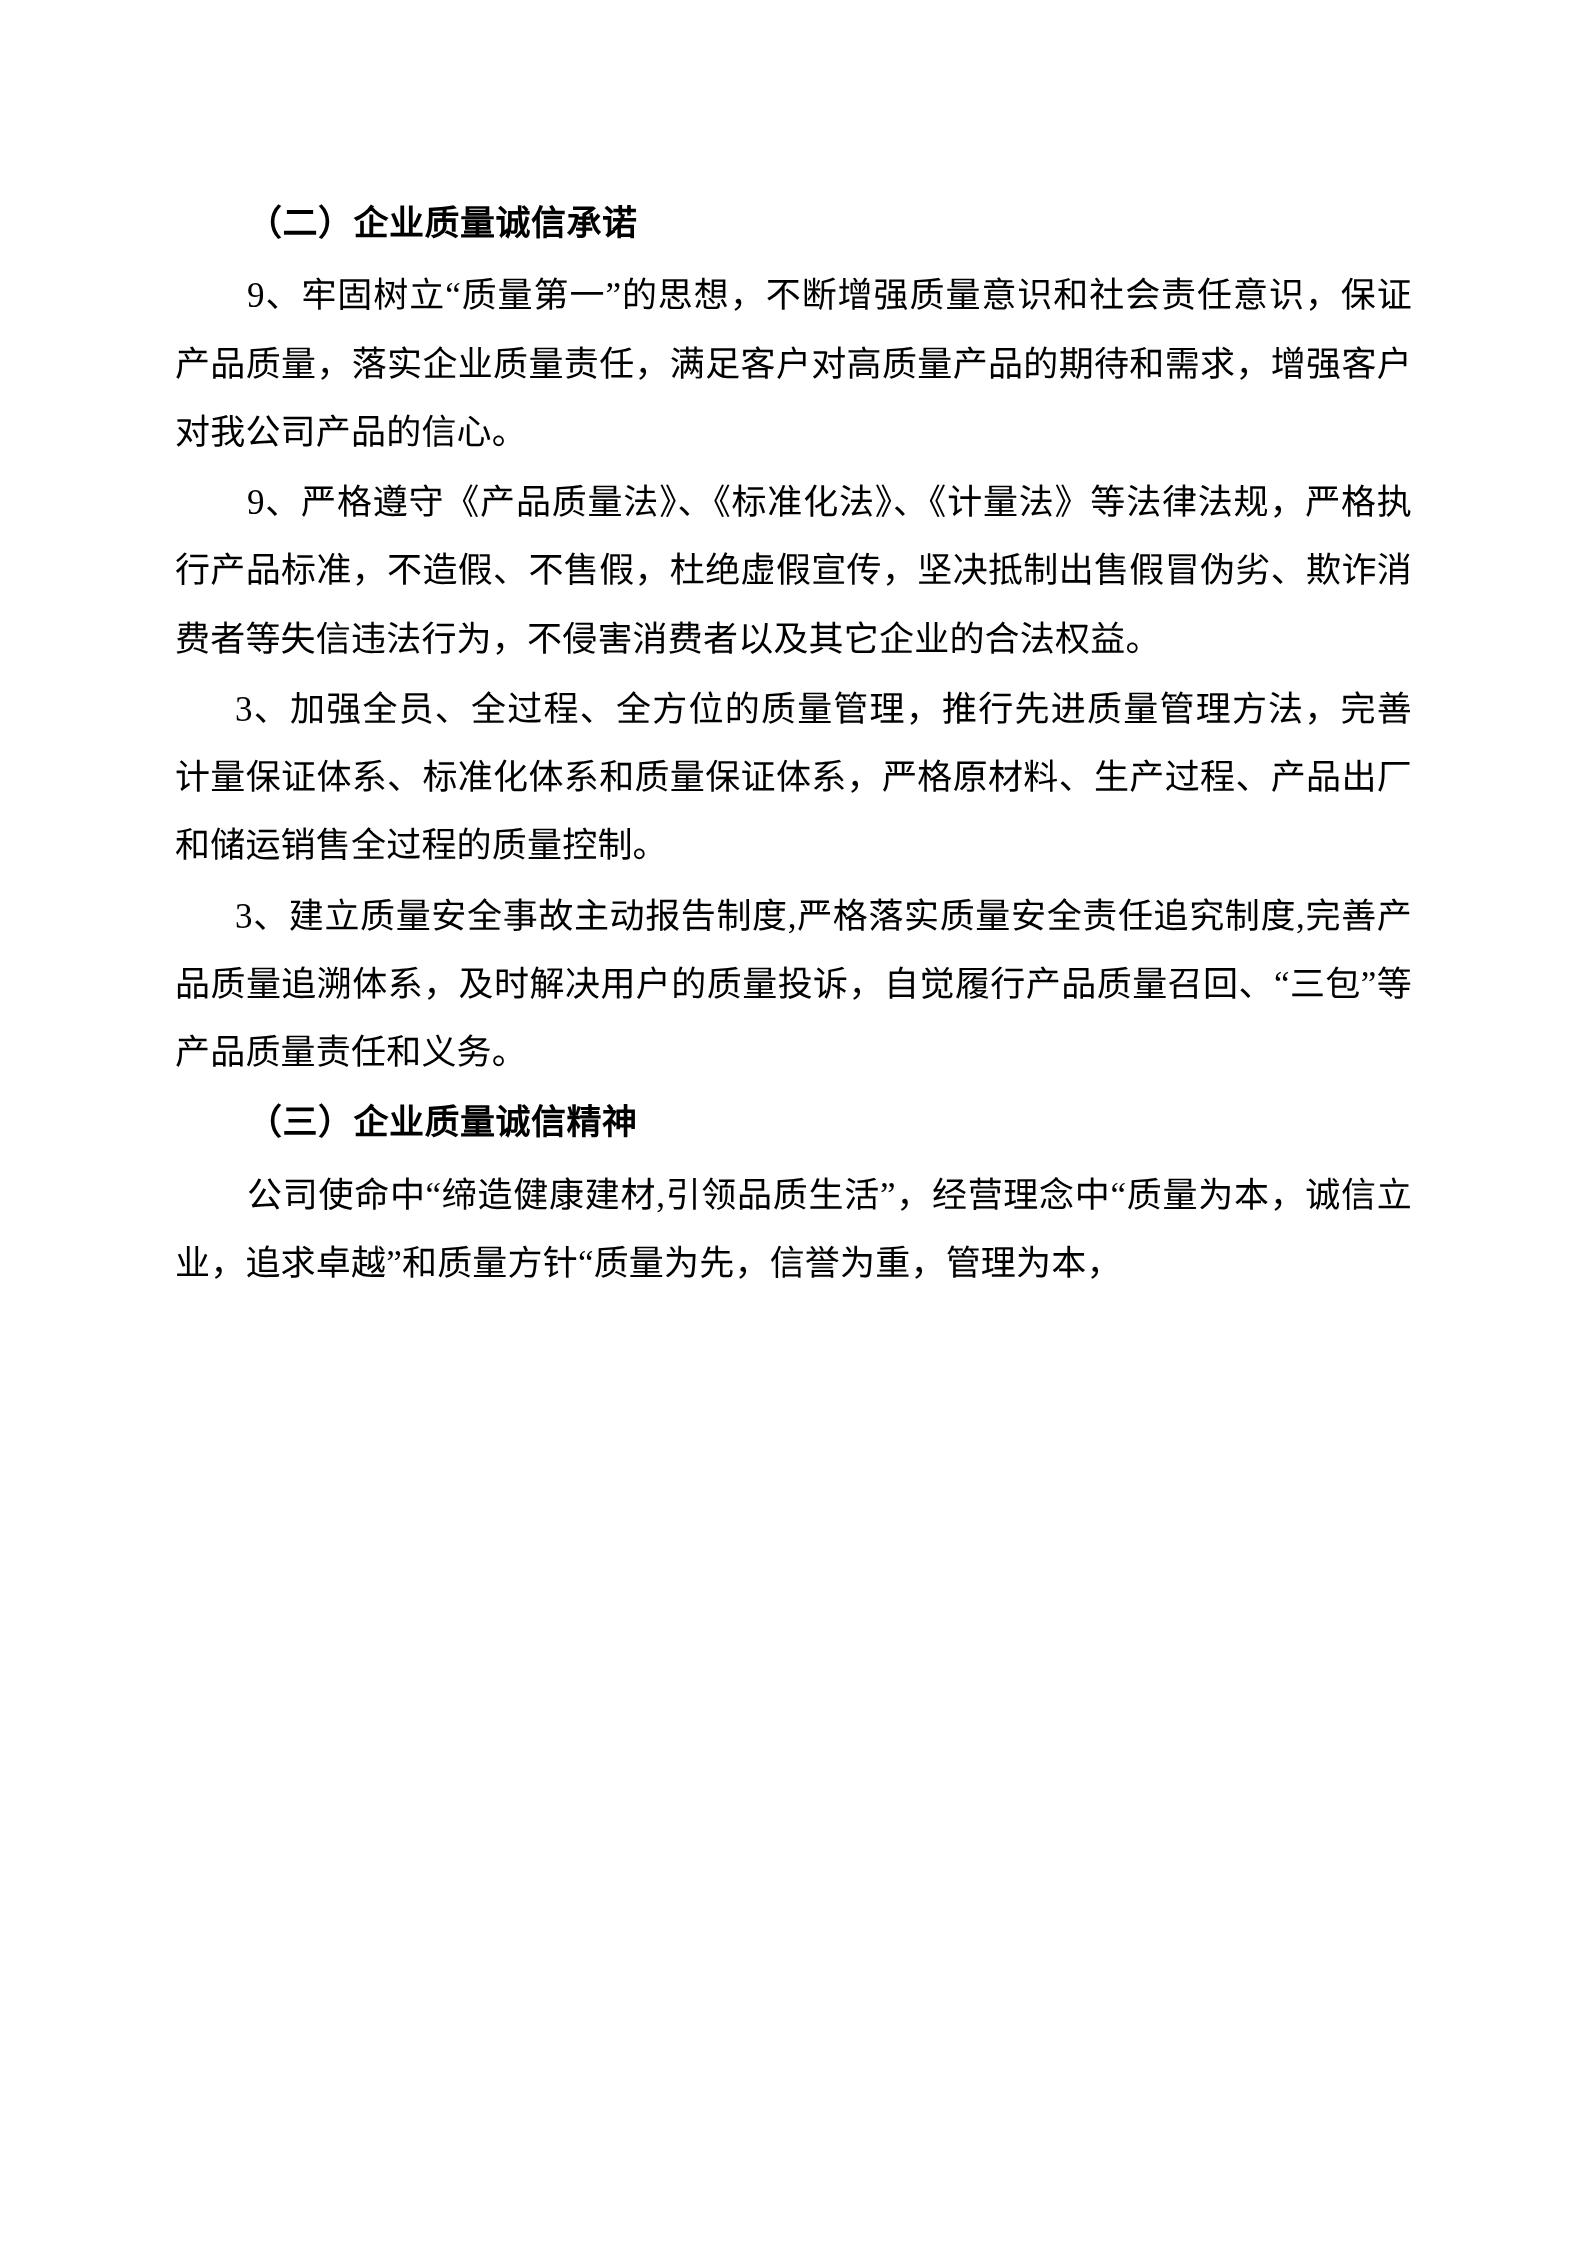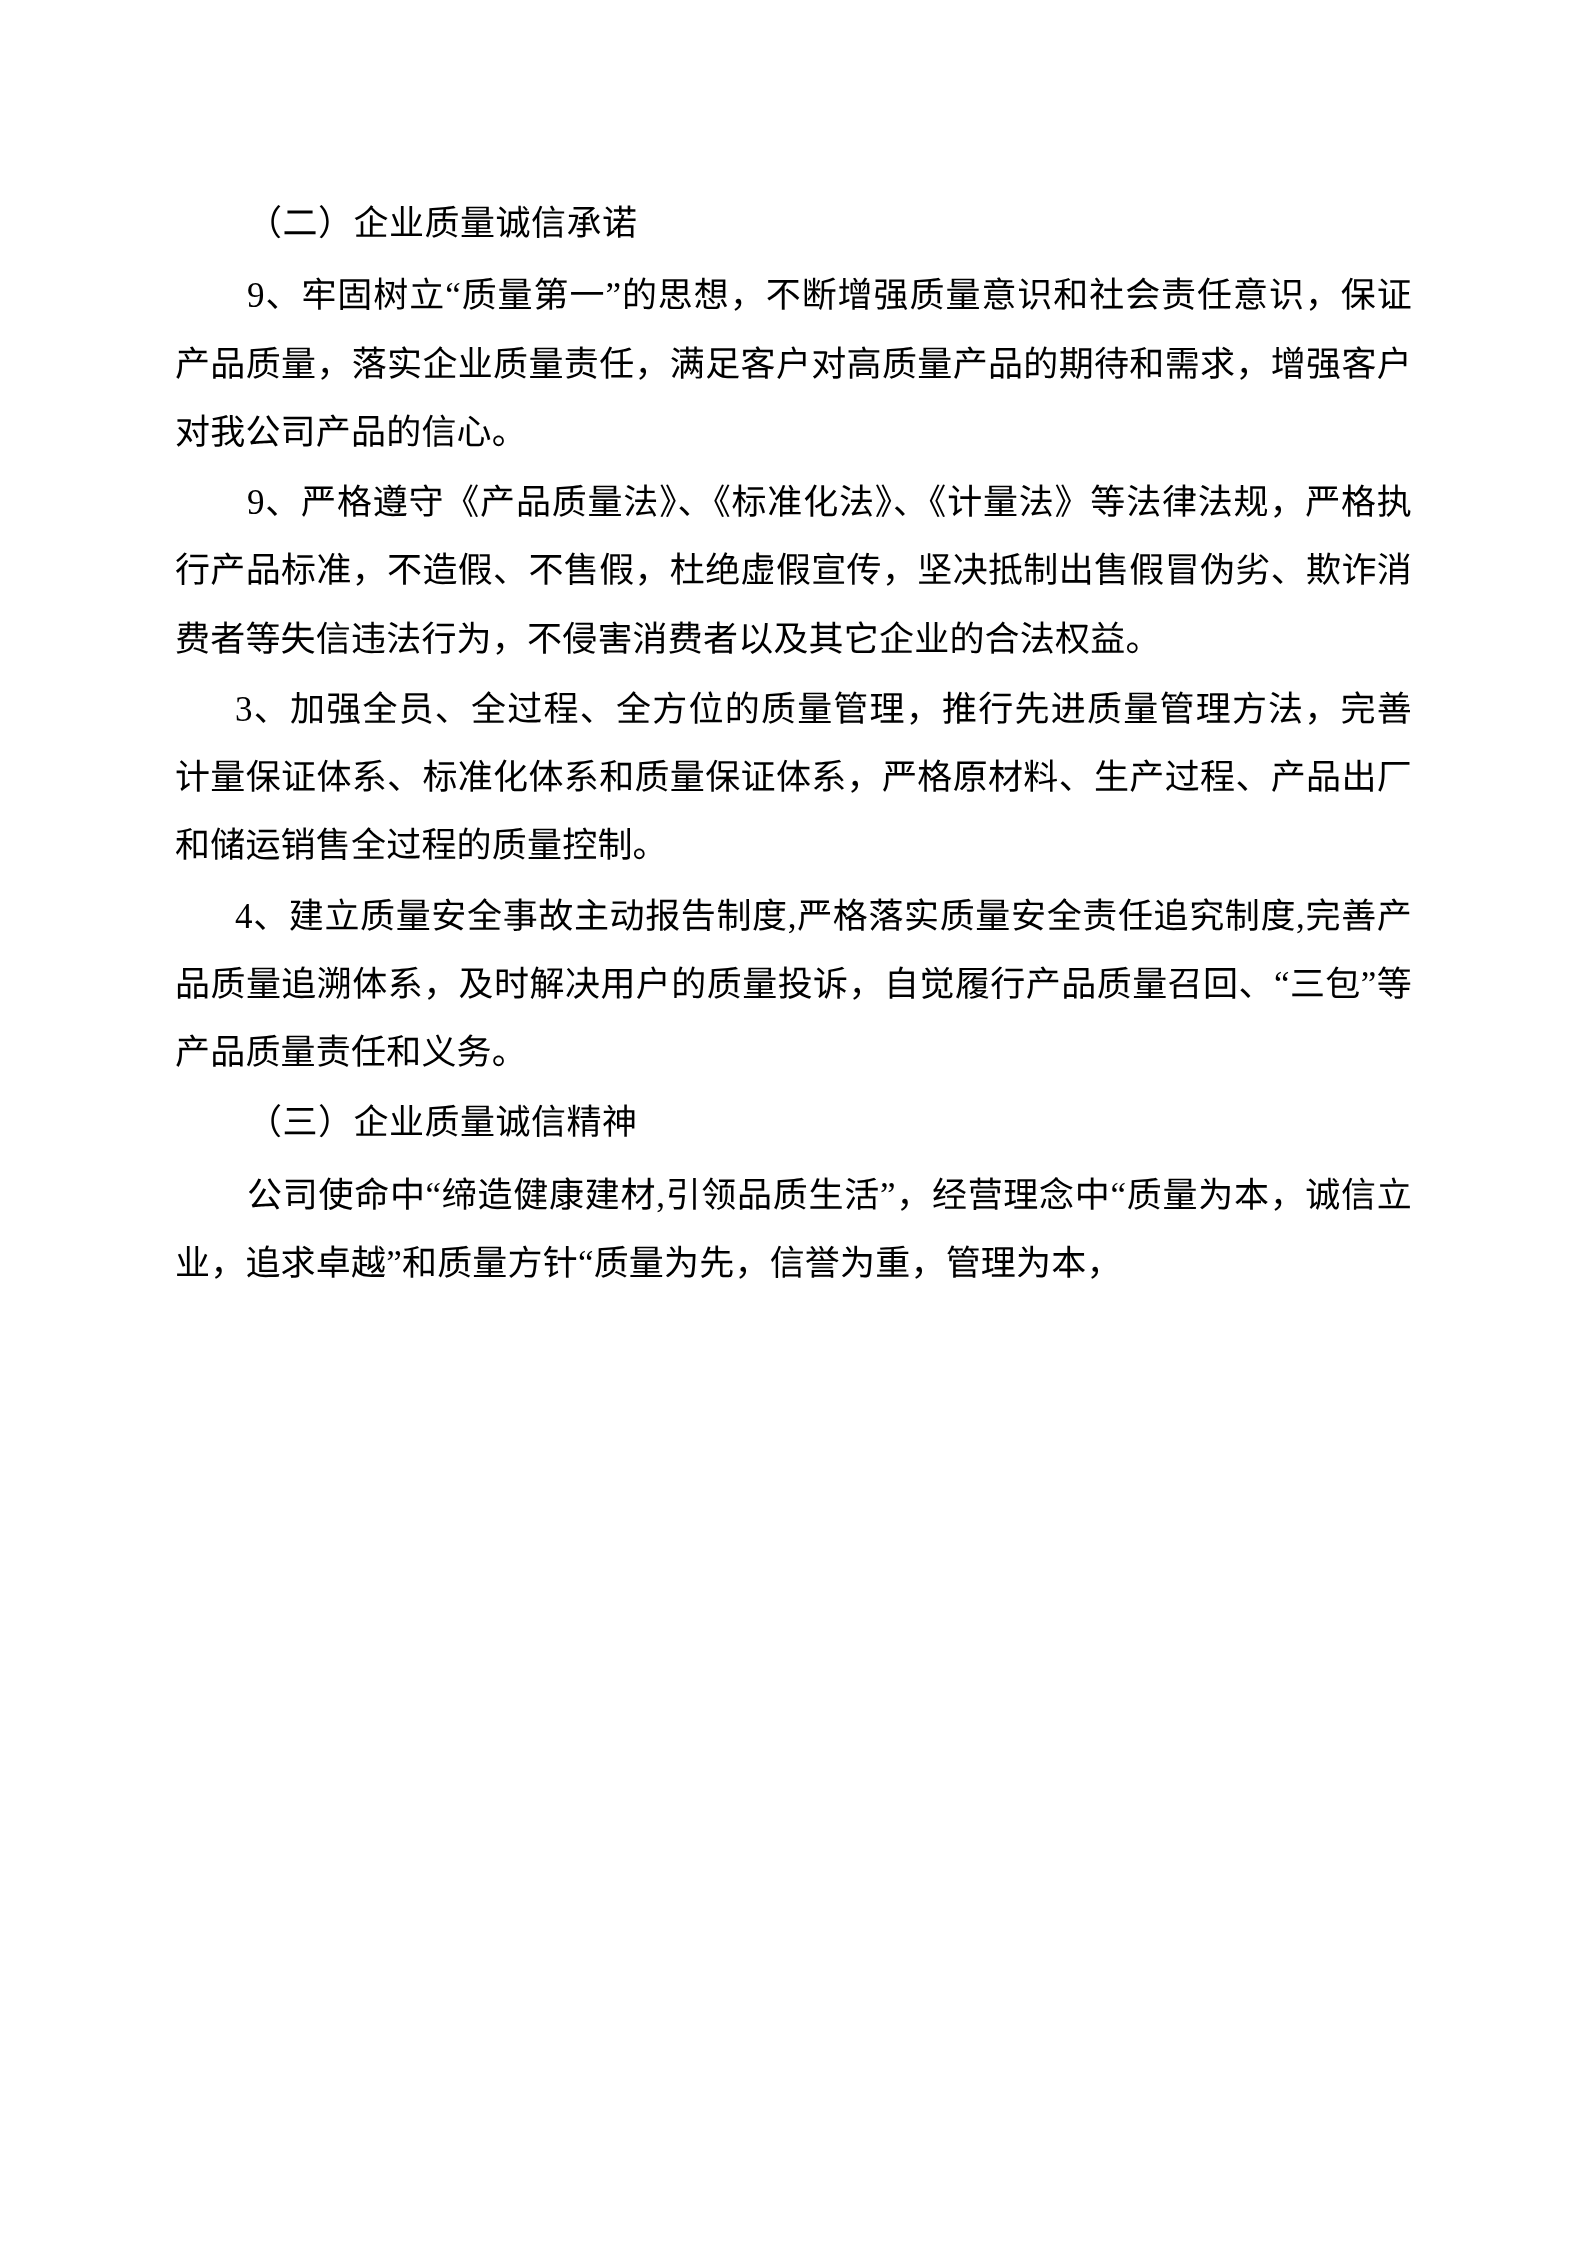--- a/index.html
+++ b/index.html
@@ -15,21 +15,21 @@
     box-sizing: border-box;
     padding: 190px 175px 120px 175px;
     font-family: "Liberation Serif", "DejaVu Serif", serif;
     color: #000000;
   }
   .doc-body {
     width: 100%;
   }
   .heading {
     font-family: "Liberation Serif", "DejaVu Serif", serif;
-    font-weight: normal;
+    font-weight: bold;
     font-size: 35px;
     line-height: 1.95;
     margin: 0 0 4px 0;
     text-indent: 72px;
     letter-spacing: 0.5px;
   }
   .para {
     font-size: 35px;
     line-height: 1.95;
     margin: 0 0 2px 0;
@@ -46,20 +46,20 @@
 <body>
 
 <div class="page">
   <div class="doc-body">
 
     <h2 class="heading">（二）企业质量诚信承诺</h2>
 
     <p class="para">9、牢固树立“质量第一”的思想，不断增强质量意识和社会责任意识，保证产品质量，落实企业质量责任，满足客户对高质量产品的期待和需求，增强客户对我公司产品的信心。</p>
     <p class="para">9、严格遵守《产品质量法》、《标准化法》、《计量法》等法律法规，严格执行产品标准，不造假、不售假，杜绝虚假宣传，坚决抵制出售假冒伪劣、欺诈消费者等失信违法行为，不侵害消费者以及其它企业的合法权益。</p>
     <p class="para tight">3、加强全员、全过程、全方位的质量管理，推行先进质量管理方法，完善计量保证体系、标准化体系和质量保证体系，严格原材料、生产过程、产品出厂和储运销售全过程的质量控制。</p>
-    <p class="para tight">4、建立质量安全事故主动报告制度,严格落实质量安全责任追究制度,完善产品质量追溯体系，及时解决用户的质量投诉，自觉履行产品质量召回、“三包”等产品质量责任和义务。</p>
+    <p class="para tight">3、建立质量安全事故主动报告制度,严格落实质量安全责任追究制度,完善产品质量追溯体系，及时解决用户的质量投诉，自觉履行产品质量召回、“三包”等产品质量责任和义务。</p>
 
     <h2 class="heading">（三）企业质量诚信精神</h2>
 
     <p class="para">公司使命中“缔造健康建材,引领品质生活”，经营理念中“质量为本，诚信立业，追求卓越”和质量方针“质量为先，信誉为重，管理为本，</p>
 
   </div>
 </div>
 
 </body></html>

